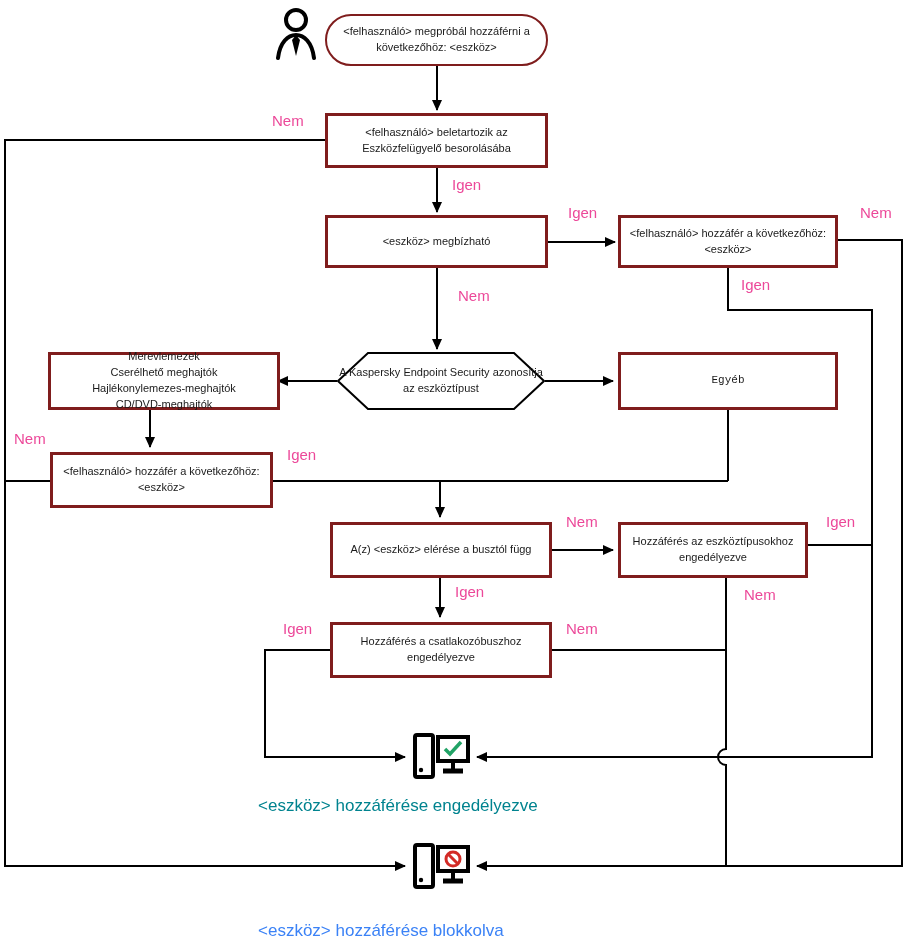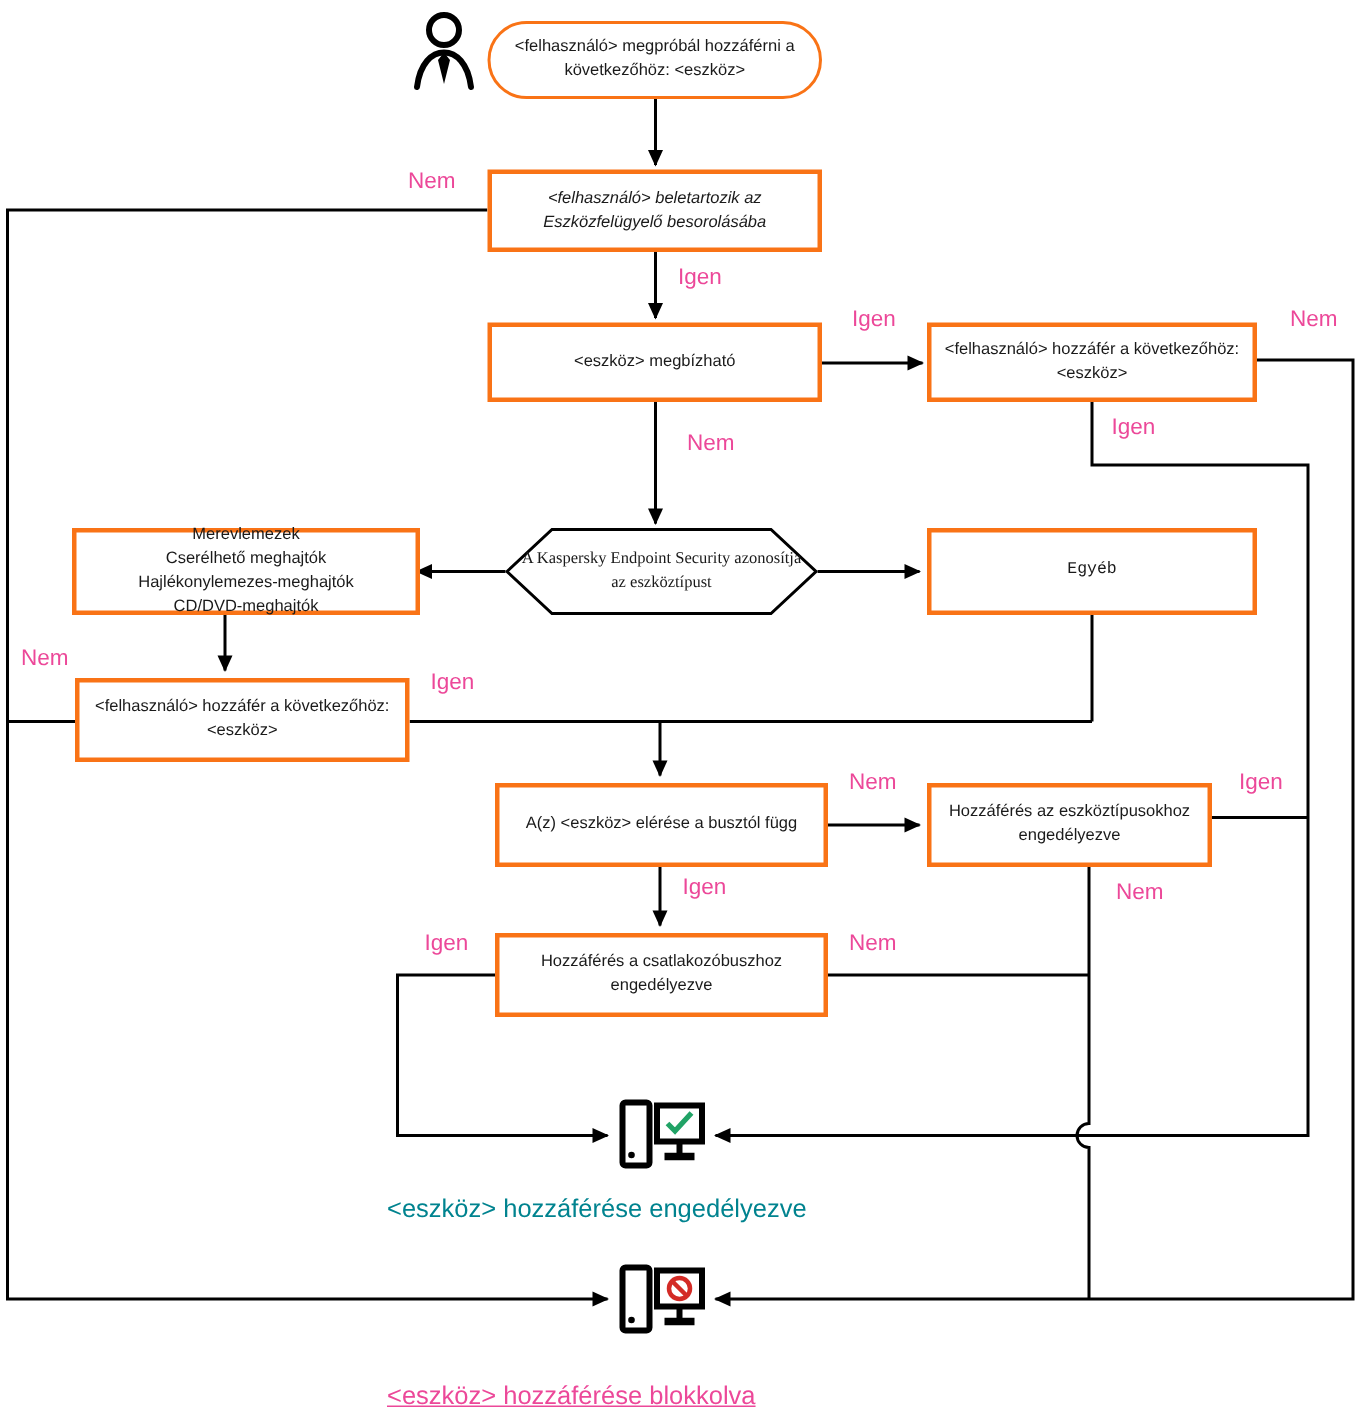--- a/index.html
+++ b/index.html
@@ -2,40 +2,40 @@
 <html><head>
 <meta charset="utf-8">
 <style>
   html,body{margin:0;padding:0;}
   body{
     width:907px;height:948px;position:relative;background:#ffffff;
     font-family:"Liberation Sans", sans-serif;color:#1a1a1a;overflow:hidden;
   }
   .layer{position:absolute;left:0;top:0;width:907px;height:948px;}
   .node{
-    position:absolute;box-sizing:border-box;background:#fff;border:3px solid #f97316;
+    position:absolute;box-sizing:border-box;background:#fff;border:3px solid #7f1d1d;
     display:flex;align-items:center;justify-content:center;text-align:center;
     font-size:11px;line-height:1.45;white-space:pre-line;padding:2px 6px;z-index:2;
   }
   .pill{border-width:2px;border-radius:26px;}
-  .hexwrap{position:absolute;z-index:2;font-family:Liberation Serif, serif;}
+  .hexwrap{position:absolute;z-index:2;}
   .hexwrap svg{position:absolute;left:0;top:0;}
   .hexwrap .hextext{
     position:absolute;left:0;top:0;width:100%;height:100%;
     display:flex;align-items:center;justify-content:center;text-align:center;
     font-size:11px;line-height:1.45;white-space:pre-line;
   }
   .edge-label{
     position:absolute;font-size:15px;color:#ec4899;z-index:3;background:transparent;
   }
   .caption{
     position:absolute;width:360px;text-align:left;font-size:17px;z-index:3;
   }
   .caption.allowed{color:#00838f;}
-  .caption.blocked{color:#ec4899;text-decoration:underline;}
+  .caption.blocked{color:#3b82f6;}
   .iconwrap{position:absolute;z-index:3;}
 </style>
 </head>
 <body>
 
 <svg class="layer" width="907" height="948" viewBox="0 0 907 948" xmlns="http://www.w3.org/2000/svg">
   <defs>
     <marker id="ah" markerUnits="userSpaceOnUse" markerWidth="13" markerHeight="12" refX="11" refY="6" orient="auto">
       <path d="M1,1 L12,6 L1,11 Z" fill="#000"></path>
     </marker>
@@ -89,21 +89,21 @@
     <path d="M4,52 C6,36 14,29 22,29 C30,29 38,36 40,52" fill="none" stroke="#000" stroke-width="4" stroke-linecap="round"></path>
     <path d="M22,29 L18,34 L22,50 L26,34 Z" fill="#000"></path>
   </svg>
 </div>
 
 <div class="node pill" style="left:325px;top:14px;width:223px;height:52px;">
   <span>&lt;felhasználó&gt; megpróbál hozzáférni a
 következőhöz: &lt;eszköz&gt;</span>
 </div>
 
-<div class="node" style="left:325px;top:113px;width:223px;height:55px;font-style:italic;">
+<div class="node" style="left:325px;top:113px;width:223px;height:55px;">
   <span>&lt;felhasználó&gt; beletartozik az
 Eszközfelügyelő besorolásába</span>
 </div>
 
 <div class="node" style="left:325px;top:215px;width:223px;height:53px;">
   <span>&lt;eszköz&gt; megbízható</span>
 </div>
 
 <div class="node" style="left:618px;top:215px;width:220px;height:53px;">
   <span>&lt;felhasználó&gt; hozzáfér a következőhöz:

